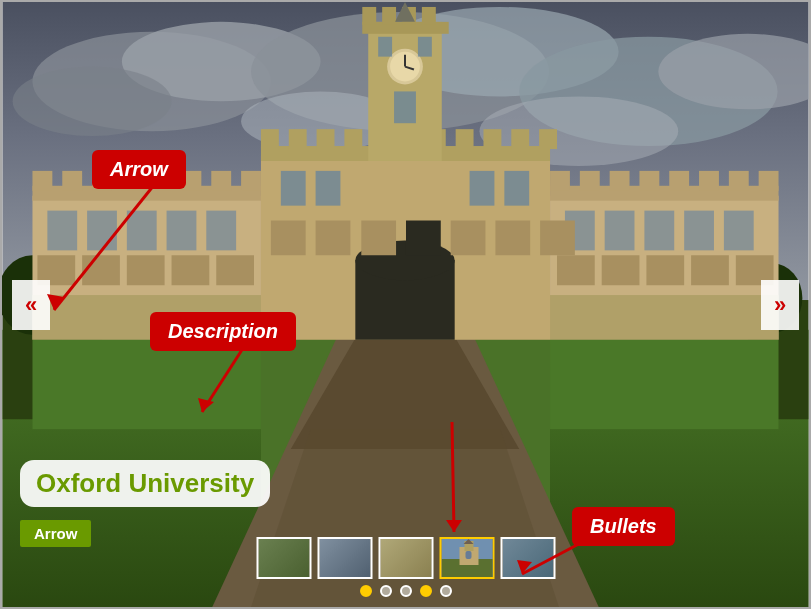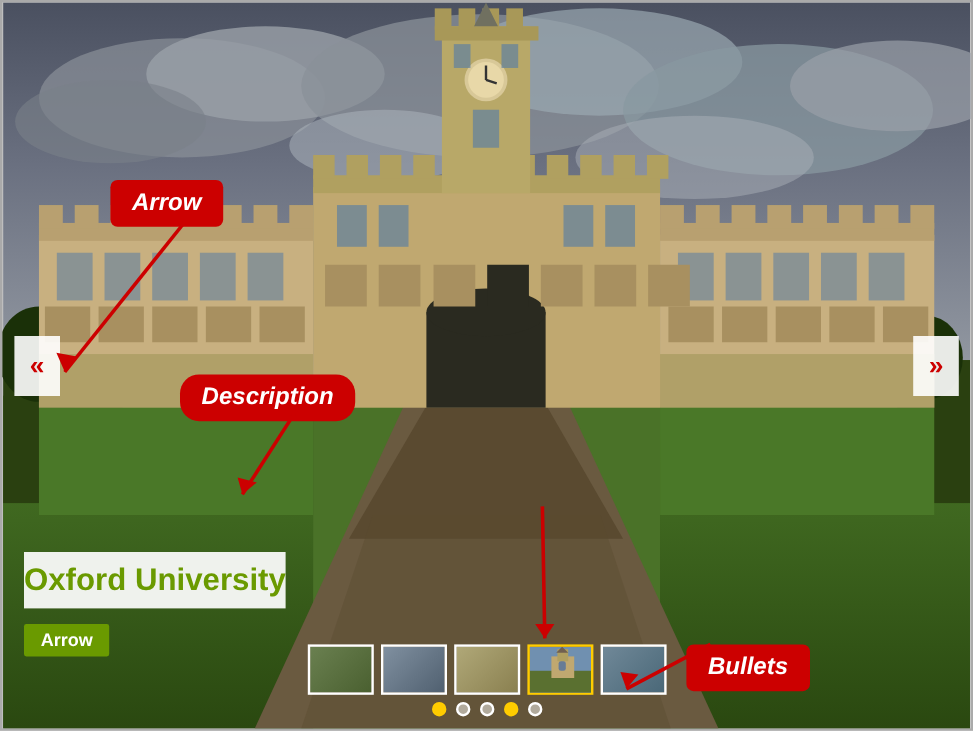--- a/index.html
+++ b/index.html
@@ -36,43 +36,42 @@
     
     .arrow-label {
       top: 148px;
       left: 90px;
     }
 
     
     .description-label {
       top: 310px;
       left: 148px;
-      border-radius: 16px;
     }
 
     
     .thumbnail-label {
       top: 390px;
       left: 400px;
     }
 
     
     .bullets-label {
-      top: 535px;
+      top: 505px;
       left: 570px;
     }
 
     
     .slide-title {
       position: absolute;
       bottom: 100px;
       left: 18px;
       background: rgba(255,255,255,0.92);
-      padding: 8px 0;
-      border-radius: 0;
+      padding: 8px 16px;
+      border-radius: 14px;
     }
 
     .slide-title-text {
       color: #6a9a00;
       font-size: 26px;
       font-weight: bold;
     }
 
     
     .category-badge {

